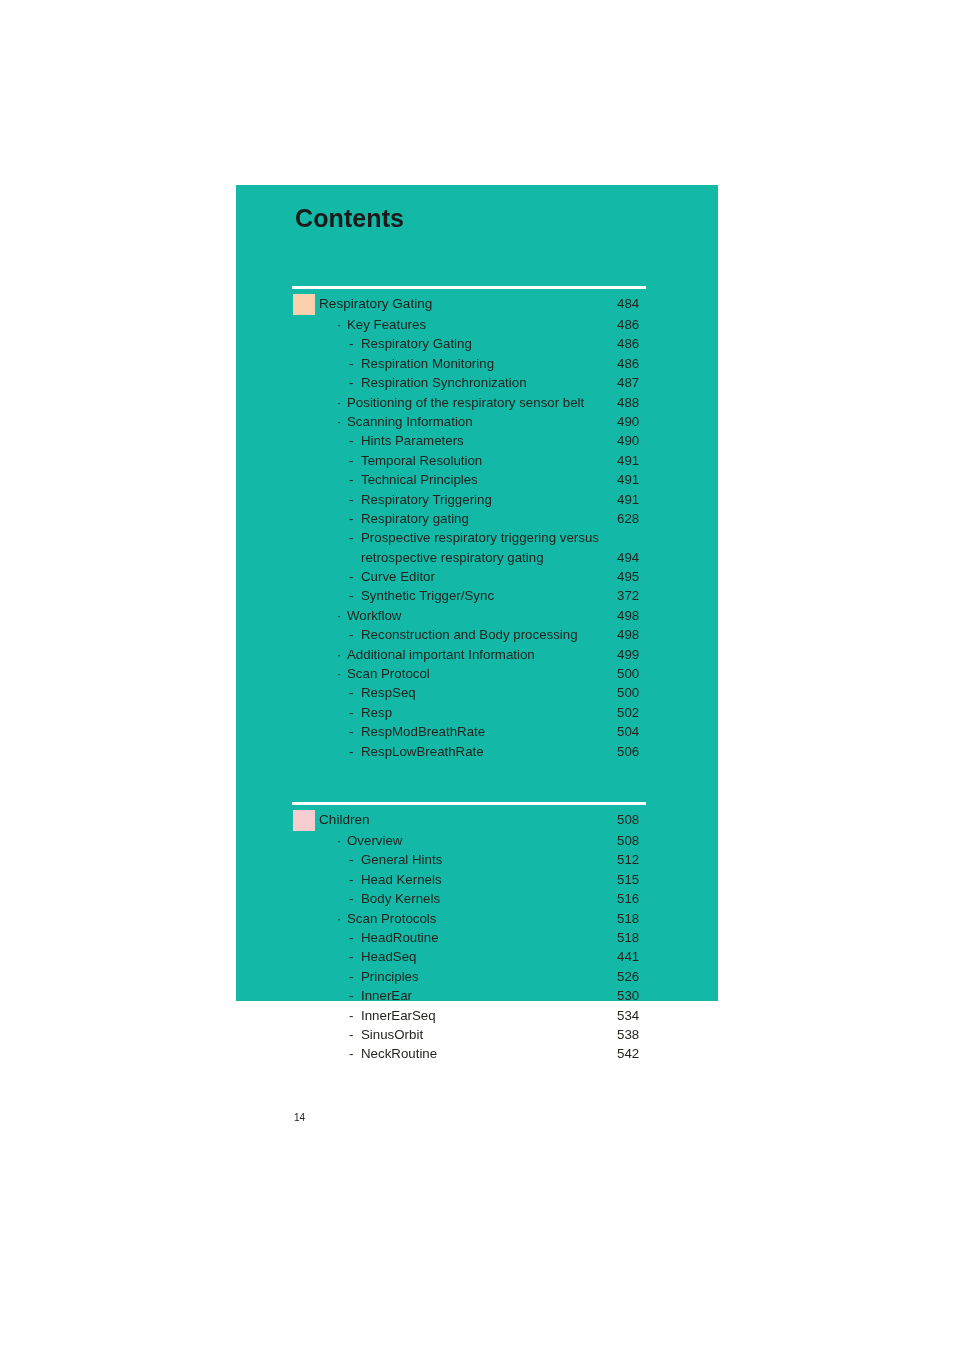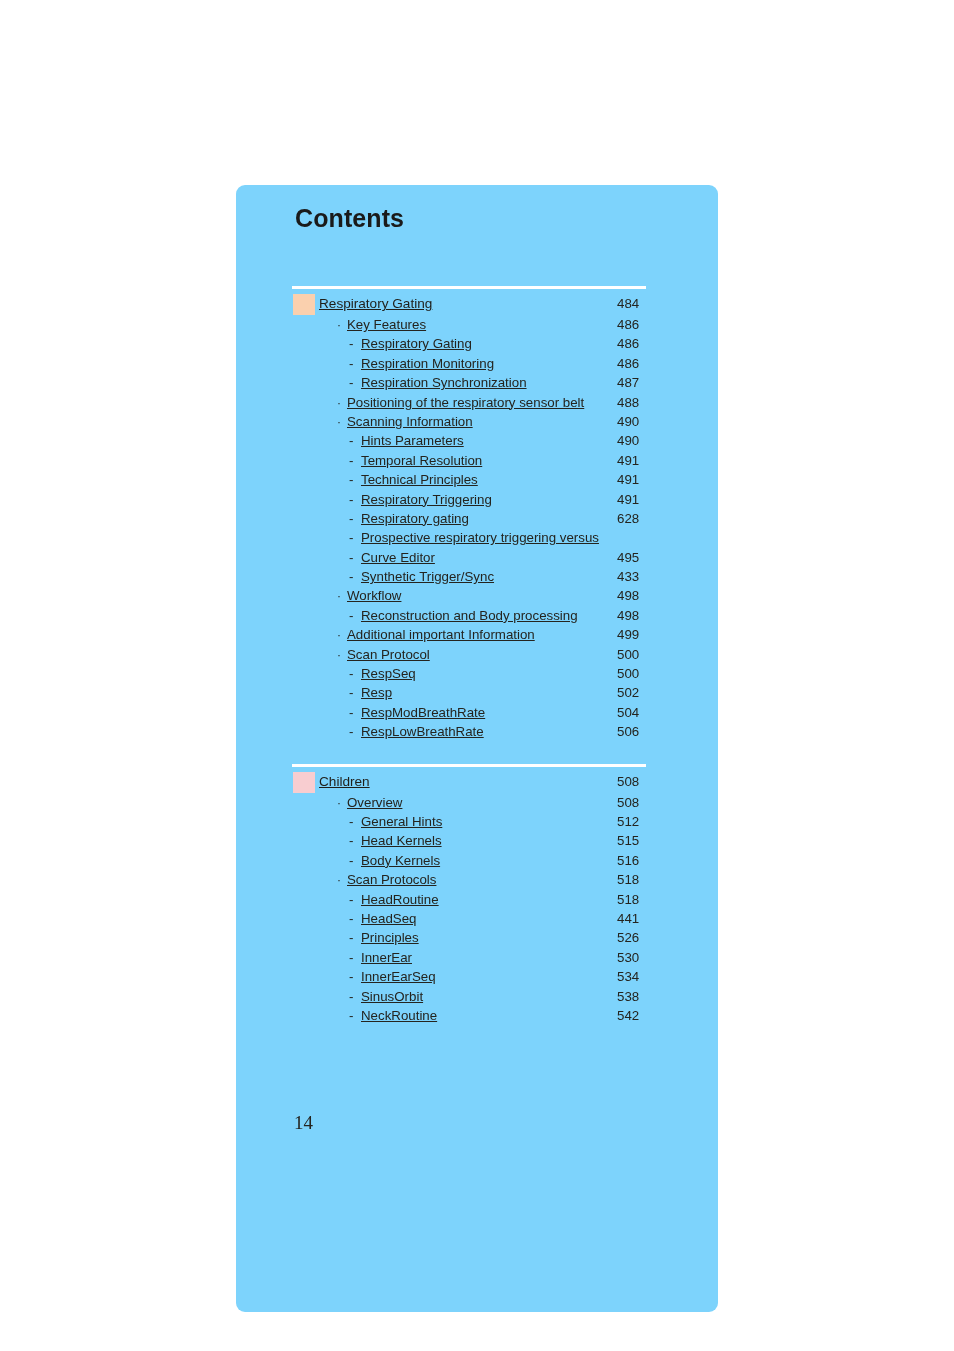--- a/index.html
+++ b/index.html
@@ -13,45 +13,44 @@
     position: relative;
     font-family: "Liberation Sans", "DejaVu Sans", sans-serif;
     overflow: hidden;
   }
 
   .page-panel {
     position: absolute;
     left: 236px;
     top: 185px;
     width: 482px;
-    height: 1127px;
-    background: #7dd3fc;
+    height: 816px;
+    background: #14b8a6;
     box-sizing: border-box;
-    border-radius: 9px;
   }
 
   .page-title {
     position: absolute;
     left: 59px;
     top: 19px;
     font-size: 25px;
     font-weight: bold;
     color: #1a1a1a;
     letter-spacing: 0.1px;
   }
 
   .toc {
     position: absolute;
     left: 56px;
     top: 101px;
     width: 354px;
   }
 
   .toc-section { position: relative; }
-  .toc-section.second { margin-top: 22px; }
+  .toc-section.second { margin-top: 41px; }
 
   .section-rule {
     height: 3px;
     background: #ffffff;
     width: 354px;
     margin-bottom: 3px;
   }
 
   .toc-row {
     display: flex;
@@ -59,21 +58,20 @@
     font-size: 13.3px;
     color: #24241f;
     height: 19.4px;
     line-height: 19.4px;
     position: relative;
   }
 
   .toc-row .label {
     flex: 0 0 auto;
     white-space: nowrap;
-    text-decoration: underline;
   }
 
   .toc-row .page {
     position: absolute;
     left: 325px;
     top: 0;
     width: 29px;
     white-space: nowrap;
   }
 
@@ -115,23 +113,22 @@
 
   
   .row-cont .label {
     margin-left: 69px;
   }
 
   .folio {
     position: absolute;
     left: 58px;
     top: 927px;
-    font-size: 19px;
+    font-size: 10px;
     color: #24241f;
-    font-family: Liberation Serif, serif;
   }
 </style>
 </head>
 <body>
 
 <div class="page-panel">
 
   <div class="page-title">Contents</div>
 
   <div class="toc">
@@ -196,29 +193,33 @@
           </div>
           <div class="toc-row row-l3">
             <span class="marker">-</span>
             <span class="label">Respiratory gating</span>
             <span class="page">628</span>
           </div>
           <div class="toc-row row-l3">
             <span class="marker">-</span>
             <span class="label">Prospective respiratory triggering versus</span>
           </div>
+          <div class="toc-row row-cont">
+            <span class="label">retrospective respiratory gating</span>
+            <span class="page">494</span>
+          </div>
           <div class="toc-row row-l3">
             <span class="marker">-</span>
             <span class="label">Curve Editor</span>
             <span class="page">495</span>
           </div>
           <div class="toc-row row-l3">
             <span class="marker">-</span>
             <span class="label">Synthetic Trigger/Sync</span>
-            <span class="page">433</span>
+            <span class="page">372</span>
           </div>
           <div class="toc-row row-l2">
             <span class="marker">·</span>
             <span class="label">Workflow</span>
             <span class="page">498</span>
           </div>
           <div class="toc-row row-l3">
             <span class="marker">-</span>
             <span class="label">Reconstruction and Body processing</span>
             <span class="page">498</span>

